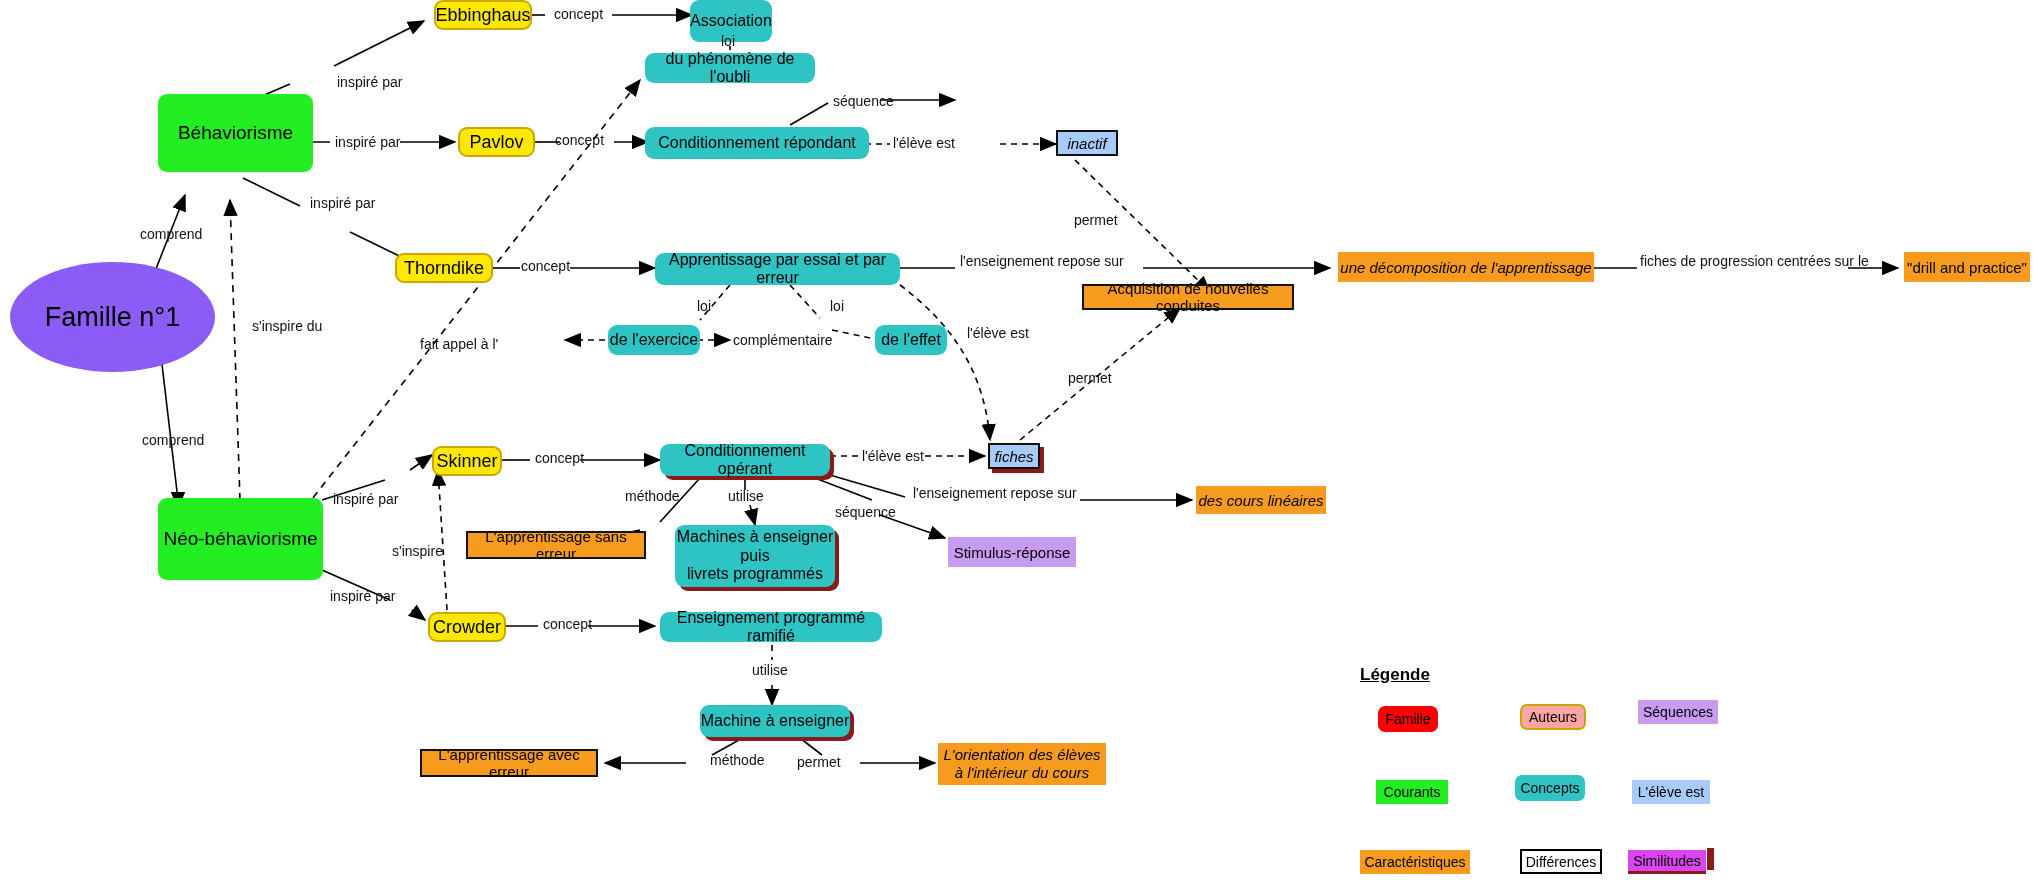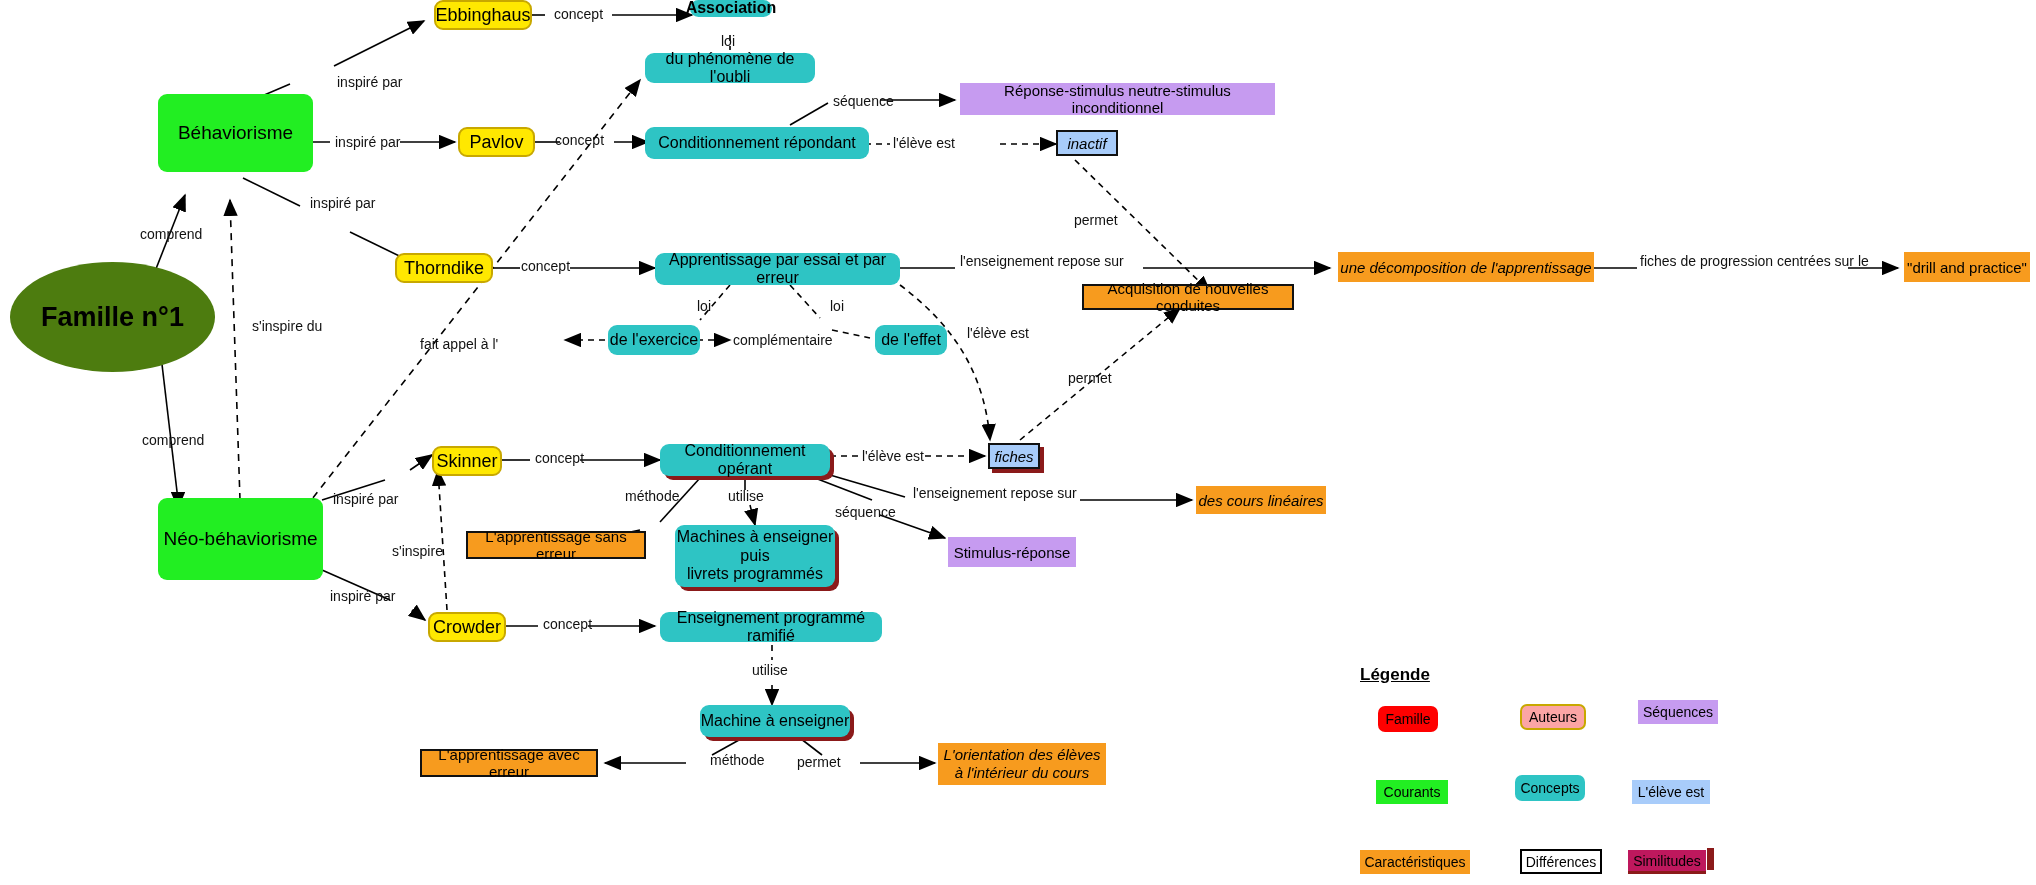--- a/index.html
+++ b/index.html
@@ -3,21 +3,21 @@
 <meta charset="utf-8">
 <style>
   html,body{margin:0;padding:0;background:#fff;}
   body{font-family:"Liberation Sans", sans-serif;}
   #canvas{position:relative;width:2036px;height:885px;background:#fff;overflow:hidden;}
 
   .node{position:absolute;box-sizing:border-box;display:flex;align-items:center;justify-content:center;text-align:center;color:#000;z-index:5;}
 
   
   .n-famille{
-    background:#4d7c0f;border-radius:50%;font-weight:bold;font-size:27px;
+    background:#8b5cf6;border-radius:50%;font-weight:normal;font-size:27px;
   }
   .n-courant{
     background:#22EE22;border-radius:9px;font-size:19px;
   }
   .n-auteur{
     background:#FFE800;border:2px solid #C8A800;border-radius:9px;font-size:18px;
   }
   .n-concept{
     background:#2EC4C4;border-radius:9px;font-size:16px;line-height:1.15;
   }
@@ -43,21 +43,21 @@
   #legend .ltitle{font-size:17px;font-weight:bold;text-decoration:underline;color:#000;}
   .lg{position:absolute;box-sizing:border-box;display:flex;align-items:center;justify-content:center;font-size:14px;color:#000;}
   .lg-famille{background:#FF0000;border-radius:7px;}
   .lg-auteurs{background:#fca5a5;border:2px solid #C8A800;border-radius:7px;}
   .lg-sequences{background:#C69BF0;}
   .lg-courants{background:#22EE22;}
   .lg-concepts{background:#2EC4C4;border-radius:7px;}
   .lg-eleve{background:#A8CCFA;}
   .lg-carac{background:#F79B1E;}
   .lg-diff{background:#fff;border:2px solid #000;}
-  .lg-simil{background:#be185d;border-bottom:3px solid #8B1A1A;}
+  .lg-simil{background:#d946ef;border-bottom:3px solid #8B1A1A;}
   .lg-simil-bar{position:absolute;width:7px;height:22px;background:#8B1A1A;}
 
   svg#edges{position:absolute;left:0;top:0;width:2036px;height:885px;z-index:1;}
 </style>
 </head>
 <body>
 
 <div id="canvas">
 
   <svg id="edges" viewBox="0 0 2036 885" xmlns="http://www.w3.org/2000/svg">
@@ -211,21 +211,21 @@
   <div class="node n-auteur" style="left:434px;top:0px;width:98px;height:30px;">Ebbinghaus</div>
 
   <div class="node n-auteur" style="left:458px;top:127px;width:77px;height:30px;">Pavlov</div>
 
   <div class="node n-auteur" style="left:395px;top:253px;width:98px;height:30px;">Thorndike</div>
 
   <div class="node n-auteur" style="left:432px;top:446px;width:70px;height:30px;">Skinner</div>
 
   <div class="node n-auteur" style="left:428px;top:612px;width:78px;height:30px;">Crowder</div>
 
-  <div class="node n-concept" style="left:690px;top:0px;width:82px;height:17px;font-weight:bold;">Association</div>
+  <div class="node n-concept" style="left:690px;top:0px;width:82px;height:42px;">Association</div>
 
   <div class="node n-concept" style="left:645px;top:53px;width:170px;height:30px;">du phénomène de l'oubli</div>
 
   <div class="node n-concept" style="left:645px;top:127px;width:224px;height:32px;">Conditionnement répondant</div>
 
   <div class="node n-concept" style="left:655px;top:253px;width:245px;height:32px;">Apprentissage par essai et par erreur</div>
 
   <div class="node n-concept" style="left:608px;top:325px;width:92px;height:30px;">de l'exercice</div>
 
   <div class="node n-concept" style="left:875px;top:325px;width:72px;height:30px;">de l'effet</div>
@@ -233,21 +233,20 @@
   <div class="node n-concept shadow" style="left:660px;top:444px;width:170px;height:32px;">Conditionnement opérant</div>
 
   <div class="node n-concept shadow" style="left:675px;top:525px;width:160px;height:62px;white-space:pre-line;">Machines à enseigner
 puis
 livrets programmés</div>
 
   <div class="node n-concept" style="left:660px;top:612px;width:222px;height:30px;">Enseignement programmé ramifié</div>
 
   <div class="node n-concept shadow" style="left:700px;top:705px;width:150px;height:32px;">Machine à enseigner</div>
 
-  <div class="node n-sequence" style="left:960px;top:83px;width:315px;height:32px;">Réponse-stimulus neutre-stimulus inconditionnel</div>
 
   <div class="node n-sequence" style="left:948px;top:537px;width:128px;height:30px;">Stimulus-réponse</div>
 
   <div class="node n-eleve" style="left:1056px;top:130px;width:62px;height:26px;">inactif</div>
 
   <div class="node n-eleve shadow" style="left:988px;top:443px;width:52px;height:26px;">fiches</div>
 
   <div class="node n-carac bordered" style="left:1082px;top:284px;width:212px;height:26px;">Acquisition de nouvelles conduites</div>
 
   <div class="node n-carac italic" style="left:1338px;top:252px;width:256px;height:30px;">une décomposition de l'apprentissage</div>

